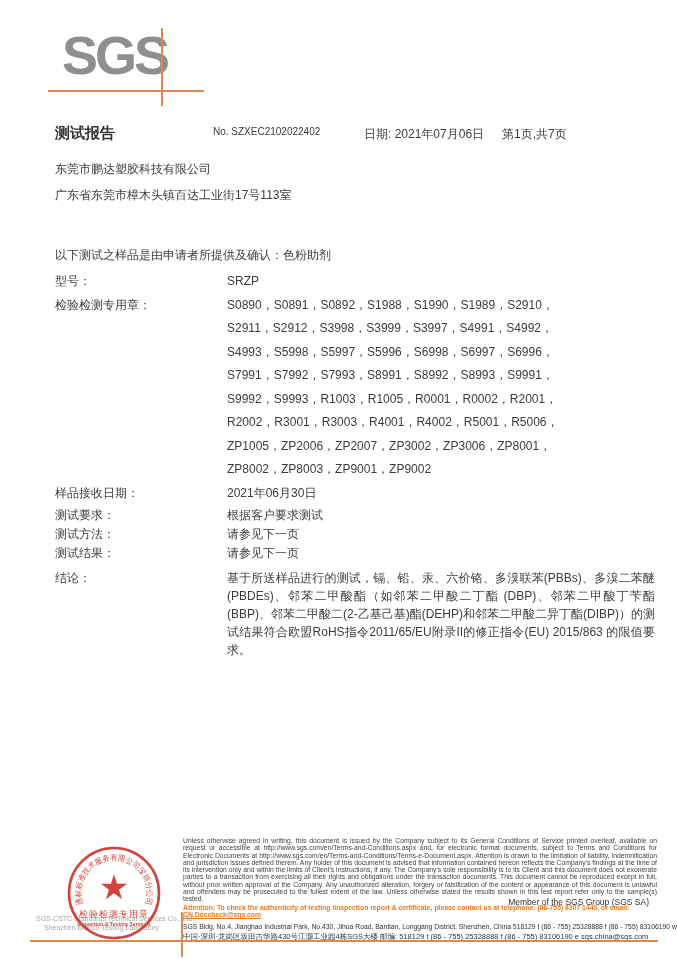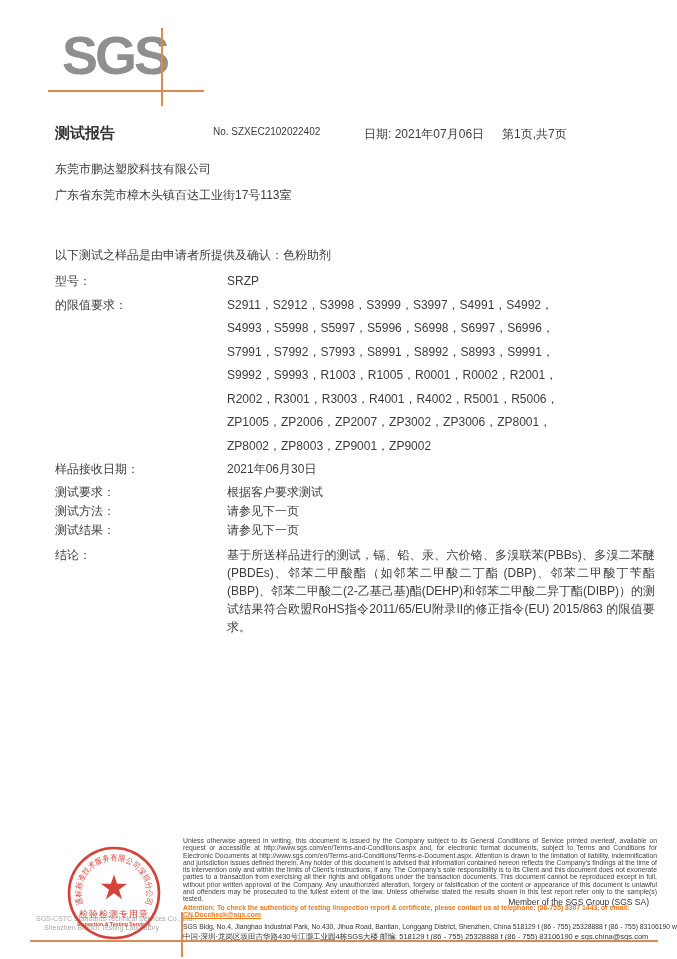--- a/index.html
+++ b/index.html
@@ -70,22 +70,23 @@
   </div>
 
   <div class="sample-note">以下测试之样品是由申请者所提供及确认：色粉助剂</div>
 
   <div class="rows">
     <div class="frow">
       <div class="flabel">型号：</div>
       <div class="fvalue">SRZP</div>
     </div>
     <div class="frow">
-      <div class="flabel">的限值要求：</div>
+      <div class="flabel">检验检测专用章：</div>
       <div class="fvalue">
+        <div>S0890，S0891，S0892，S1988，S1990，S1989，S2910，</div>
         <div>S2911，S2912，S3998，S3999，S3997，S4991，S4992，</div>
         <div>S4993，S5998，S5997，S5996，S6998，S6997，S6996，</div>
         <div>S7991，S7992，S7993，S8991，S8992，S8993，S9991，</div>
         <div>S9992，S9993，R1003，R1005，R0001，R0002，R2001，</div>
         <div>R2002，R3001，R3003，R4001，R4002，R5001，R5006，</div>
         <div>ZP1005，ZP2006，ZP2007，ZP3002，ZP3006，ZP8001，</div>
         <div>ZP8002，ZP8003，ZP9001，ZP9002</div>
       </div>
     </div>
     <div class="frow">

